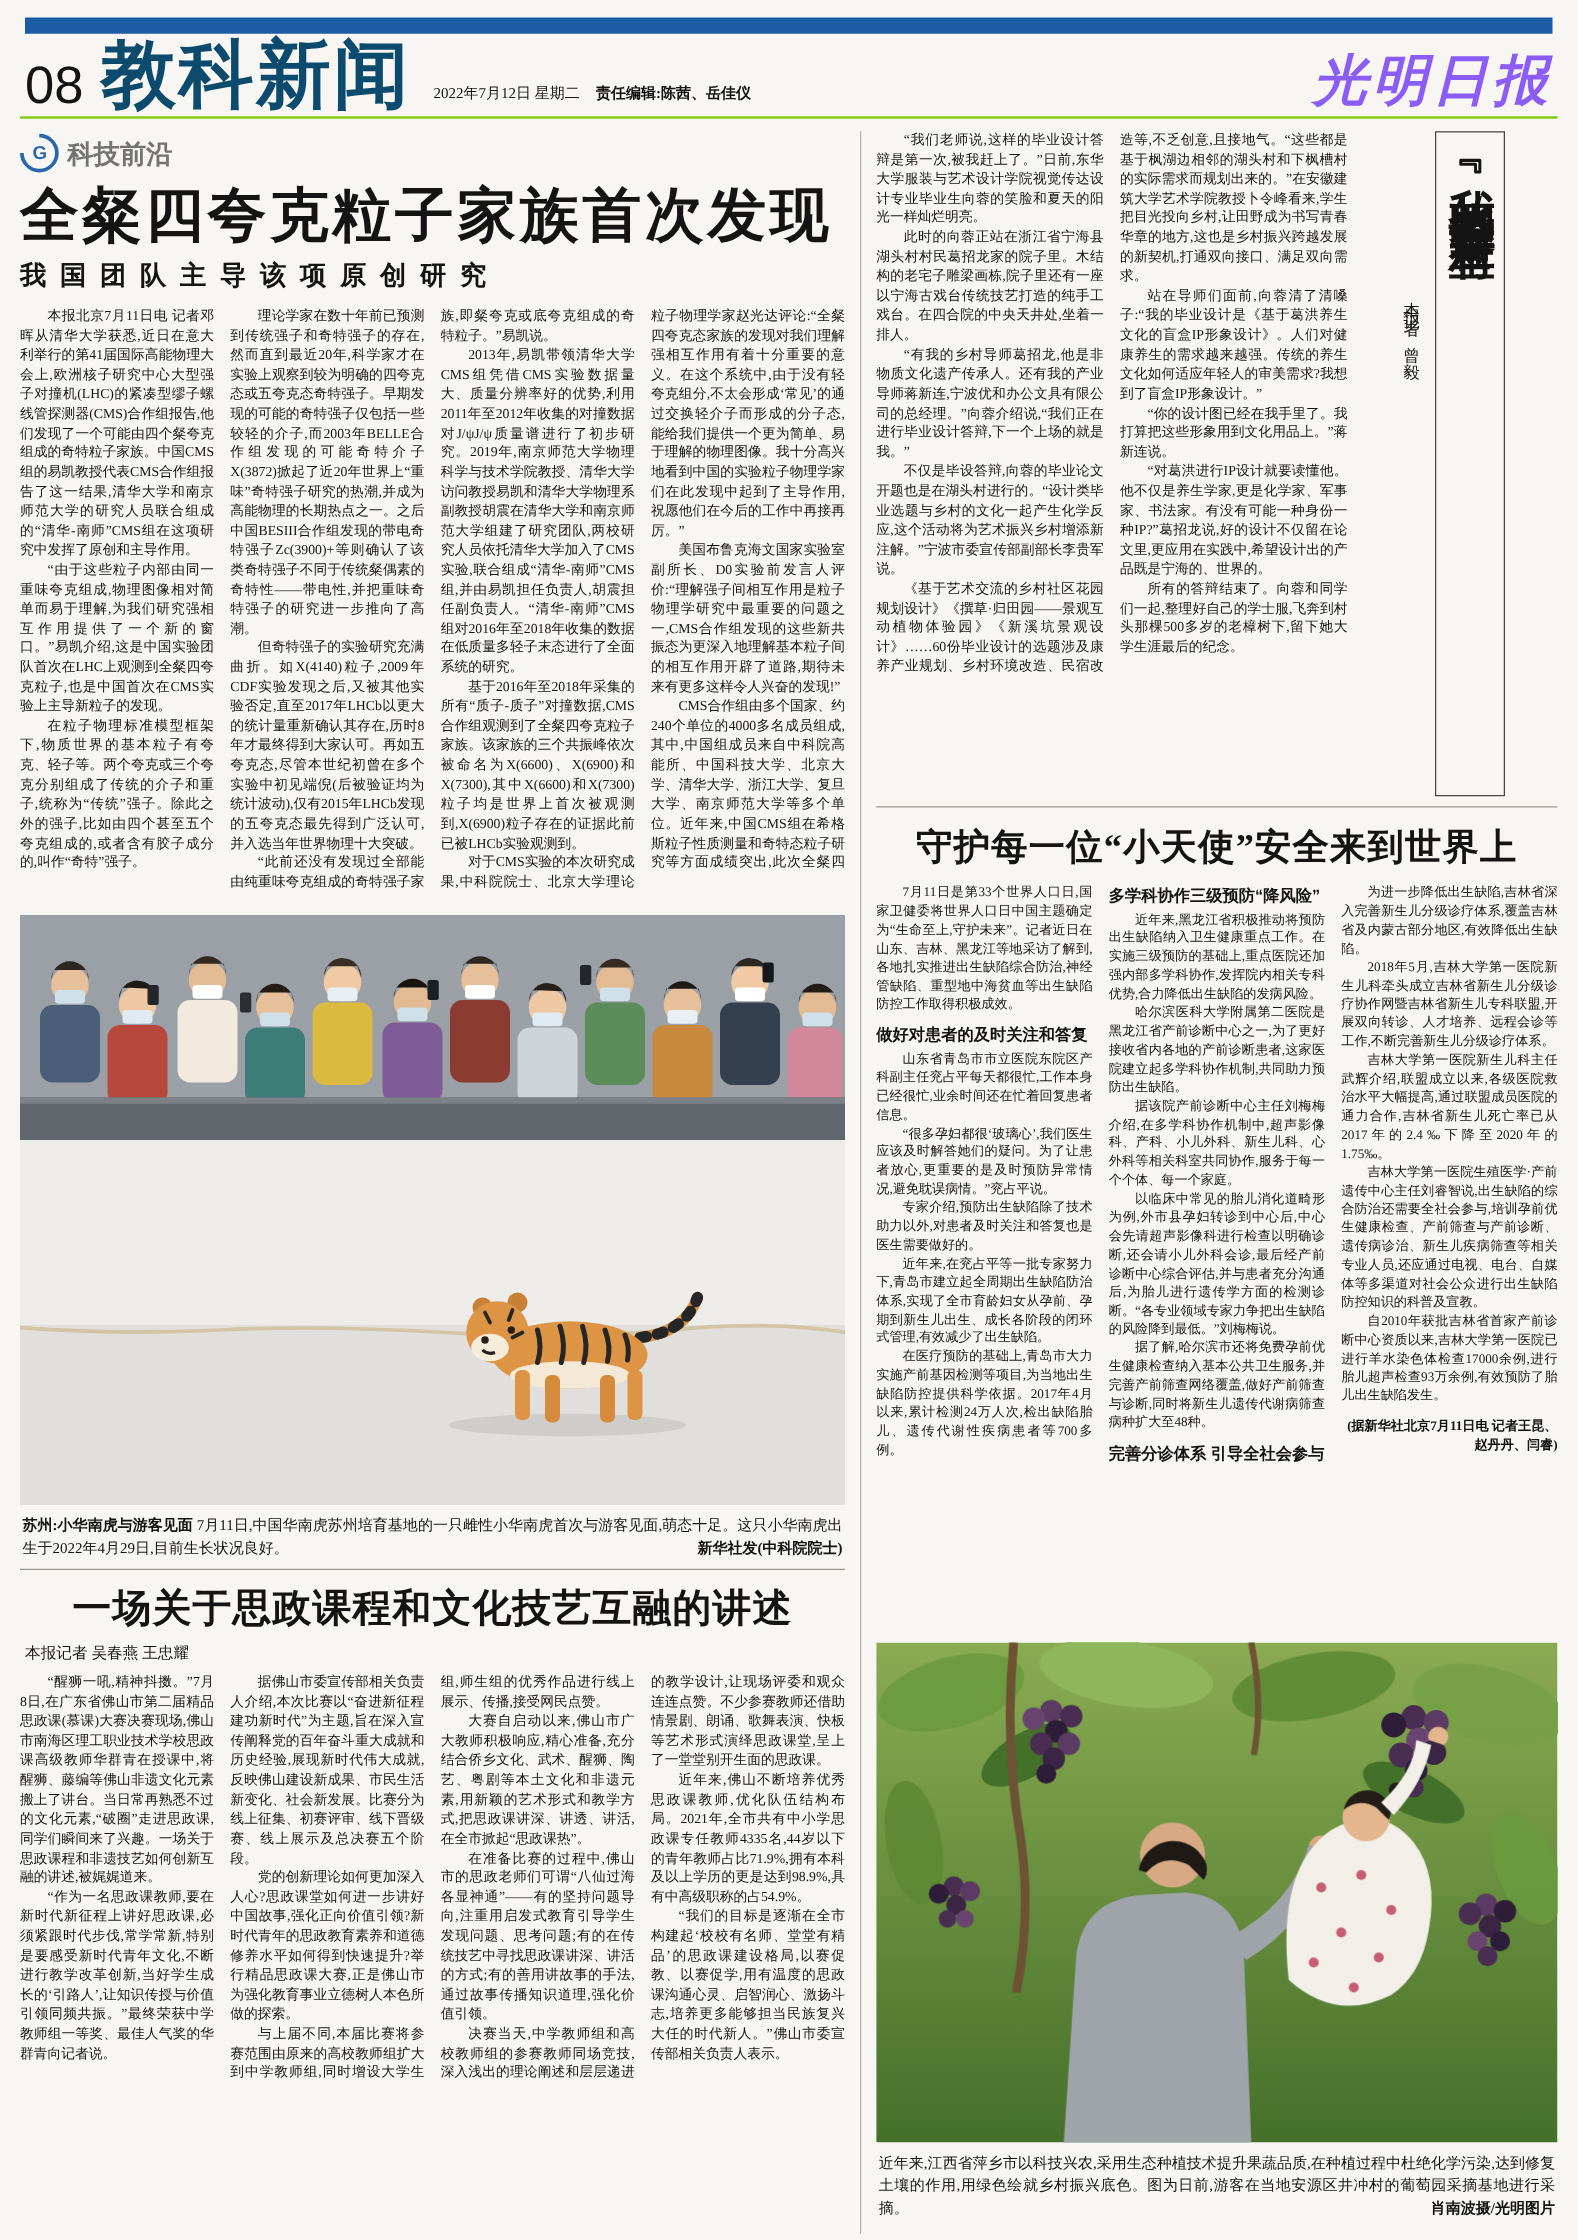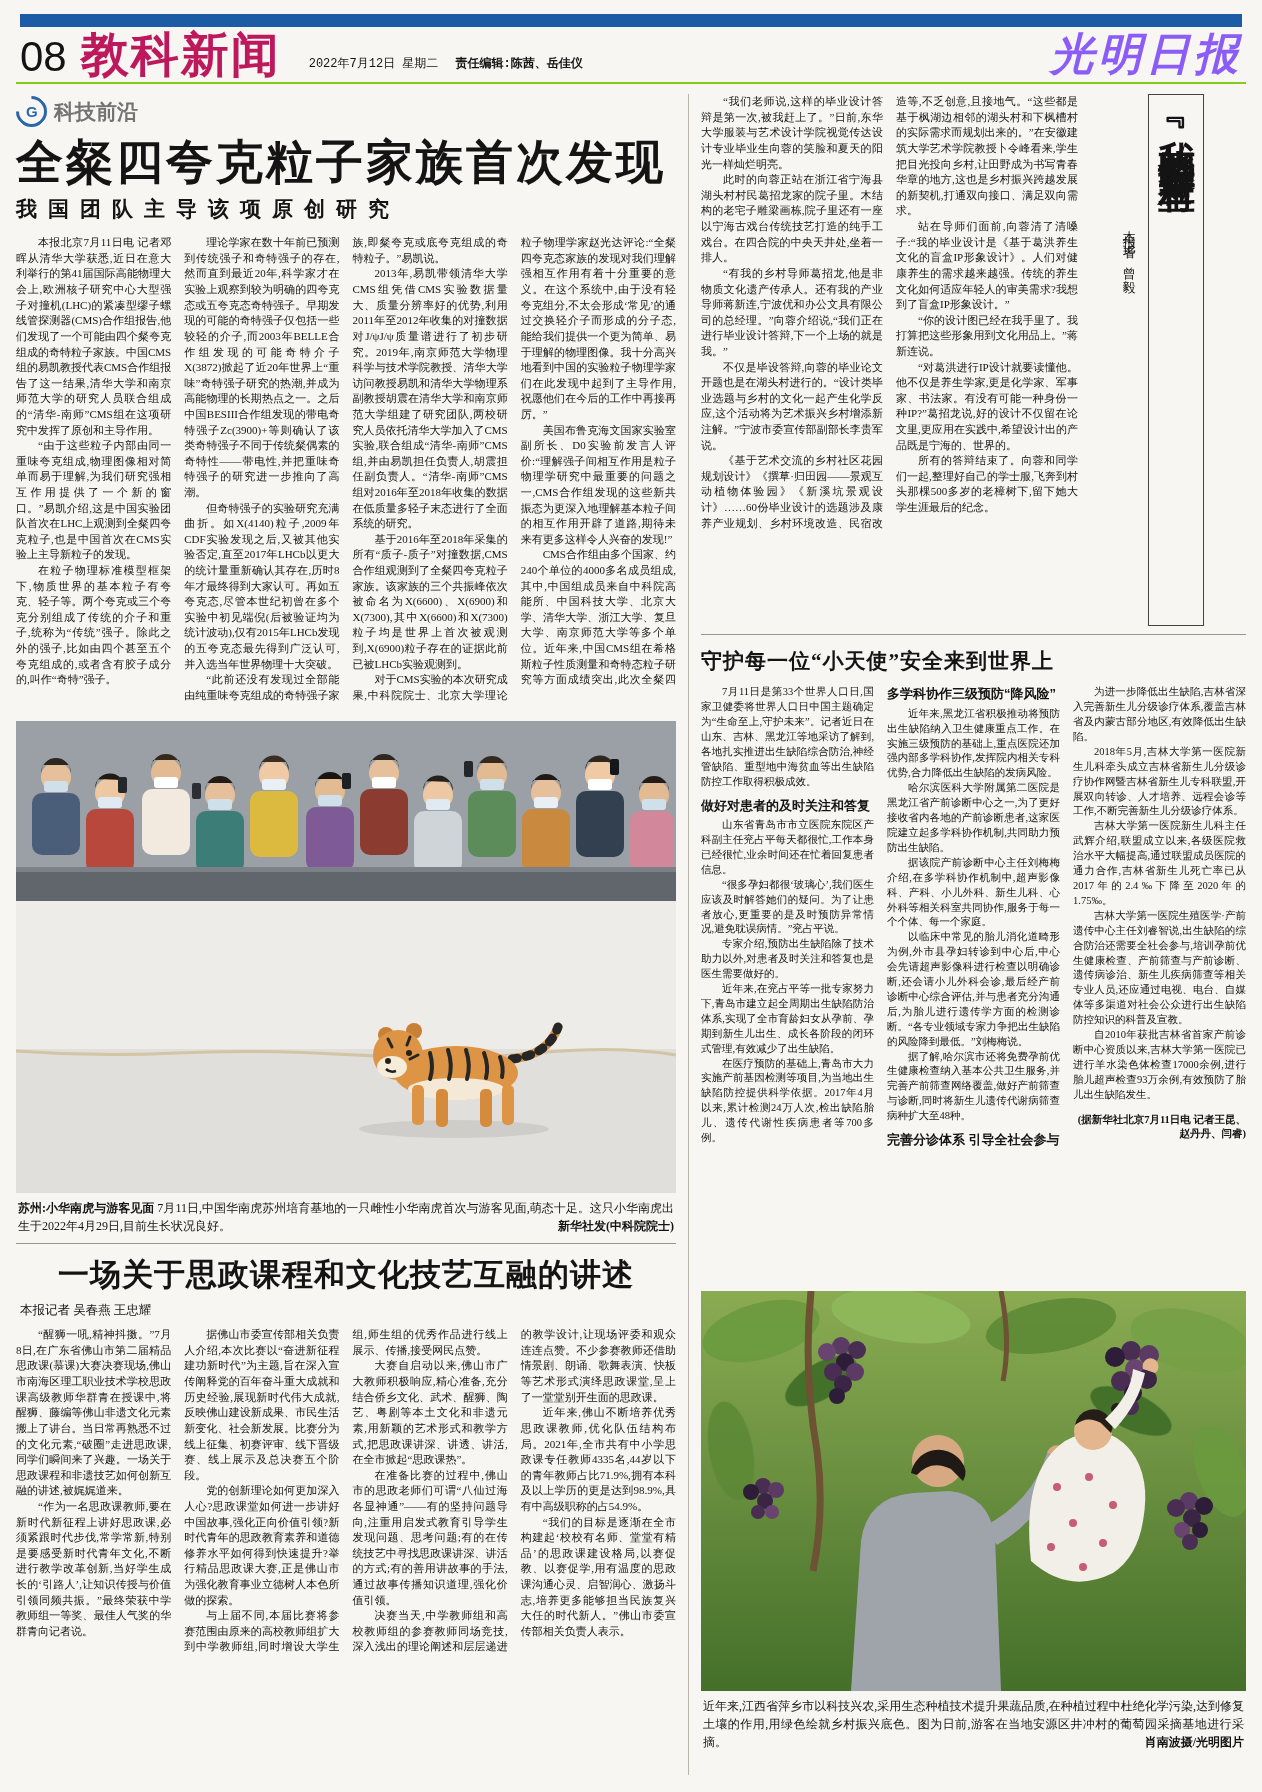--- a/index.html
+++ b/index.html
@@ -3,23 +3,23 @@
 <meta charset="utf-8">
 <style>
   html,body{margin:0;padding:0;}
   body{width:1262px;height:1792px;background:#f7f6f2;color:#141414;
        font-family:"Liberation Serif","DejaVu Serif",serif;overflow:hidden;}
   .page{width:1262px;height:1792px;box-sizing:border-box;padding:6px 16px;}
   
   .topbar{height:13px;background:#1c5ca5;margin:8px 4px 6px;}
   .hdr{display:flex;align-items:flex-end;border-bottom:2px solid #84cc16;padding:0 4px 6px;}
   .pagenum{font-size:42px;font-weight:400;line-height:.9;font-family:"Liberation Sans",sans-serif;}
-  .secname{font-size:48px;font-weight:900;color:#be185d;margin-left:14px;line-height:.9;
+  .secname{font-size:60px;font-weight:900;color:#0c4a6e;margin-left:14px;line-height:.9;
            font-family:"Liberation Sans",sans-serif;letter-spacing:2px;}
-  .dateline{font-size:12px;margin-left:28px;padding-bottom:4px;font-family:Liberation Mono, monospace;}
+  .dateline{font-size:12px;margin-left:18px;padding-bottom:4px;font-family:Liberation Serif, serif;}
   .dateline .eds{font-weight:bold;margin-left:10px;}
   .hdr .sp{flex:1;}
   .masthead{font-size:44px;font-weight:bold;font-style:italic;color:#8b5cf6;line-height:.9;
             font-family:"Liberation Serif",serif;letter-spacing:4px;padding-bottom:2px;}
   
   .content{display:flex;margin-top:10px;}
   .zone-l{width:662px;}
   .zone-r{flex:1;border-left:1px solid #b9b5ac;padding-left:12px;margin-left:12px;}
   
   .badge{display:flex;align-items:center;gap:7px;margin:2px 0 8px;}
@@ -47,21 +47,21 @@
   
   .village{display:flex;height:532px;}
   .village-text{flex:1;column-count:2;height:532px;overflow:hidden;font-size:11px;line-height:1.42;
                 text-align:justify;column-gap:13px;}
   .village-head{width:168px;display:flex;justify-content:center;align-items:stretch;}
   .vh-byline{writing-mode:vertical-rl;font-size:13px;letter-spacing:5px;align-self:center;
              margin-right:6px;height:280px;}
   .vh-title{writing-mode:vertical-rl;font-size:37px;font-weight:900;letter-spacing:5px;
             border:1px solid #444;padding:10px 6px;margin-left:4px;line-height:1.15;}
   
-  h3.angel{font-size:21px;margin:12px 0 10px;font-weight:900;letter-spacing:1px;}
+  h3.angel{font-size:29px;text-align:center;margin:12px 0 10px;font-weight:900;letter-spacing:1px;}
   .body-angel{column-count:3;height:596px;overflow:hidden;font-size:10.5px;line-height:1.42;}
   h4.subhead{font-family:"Liberation Sans",sans-serif;font-size:13px;font-weight:bold;
              margin:7px 0 4px;line-height:1.35;}
   p.attr{font-weight:bold;text-align:right;text-indent:0;margin-top:10px;font-size:10.5px;}
   .fig-grape{margin:10px 0 4px;}
 </style>
 </head>
 <body>
 
 <div class="page">

